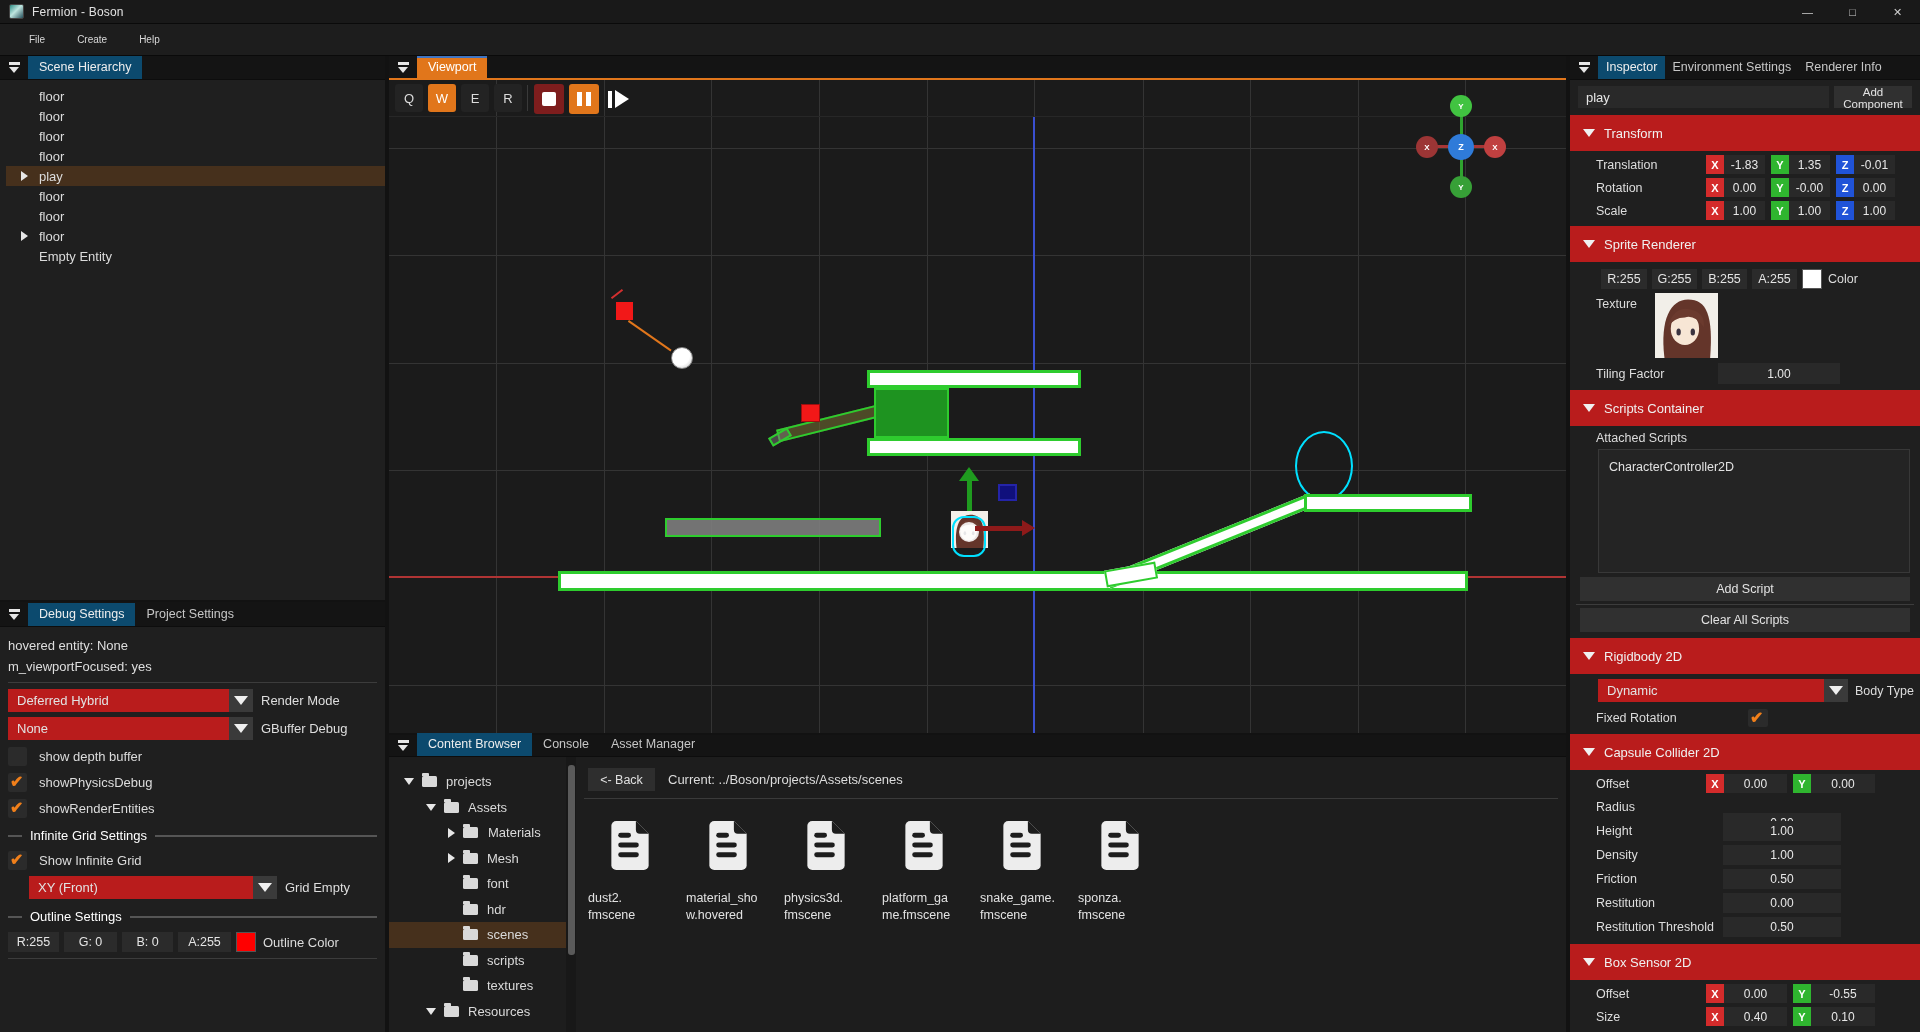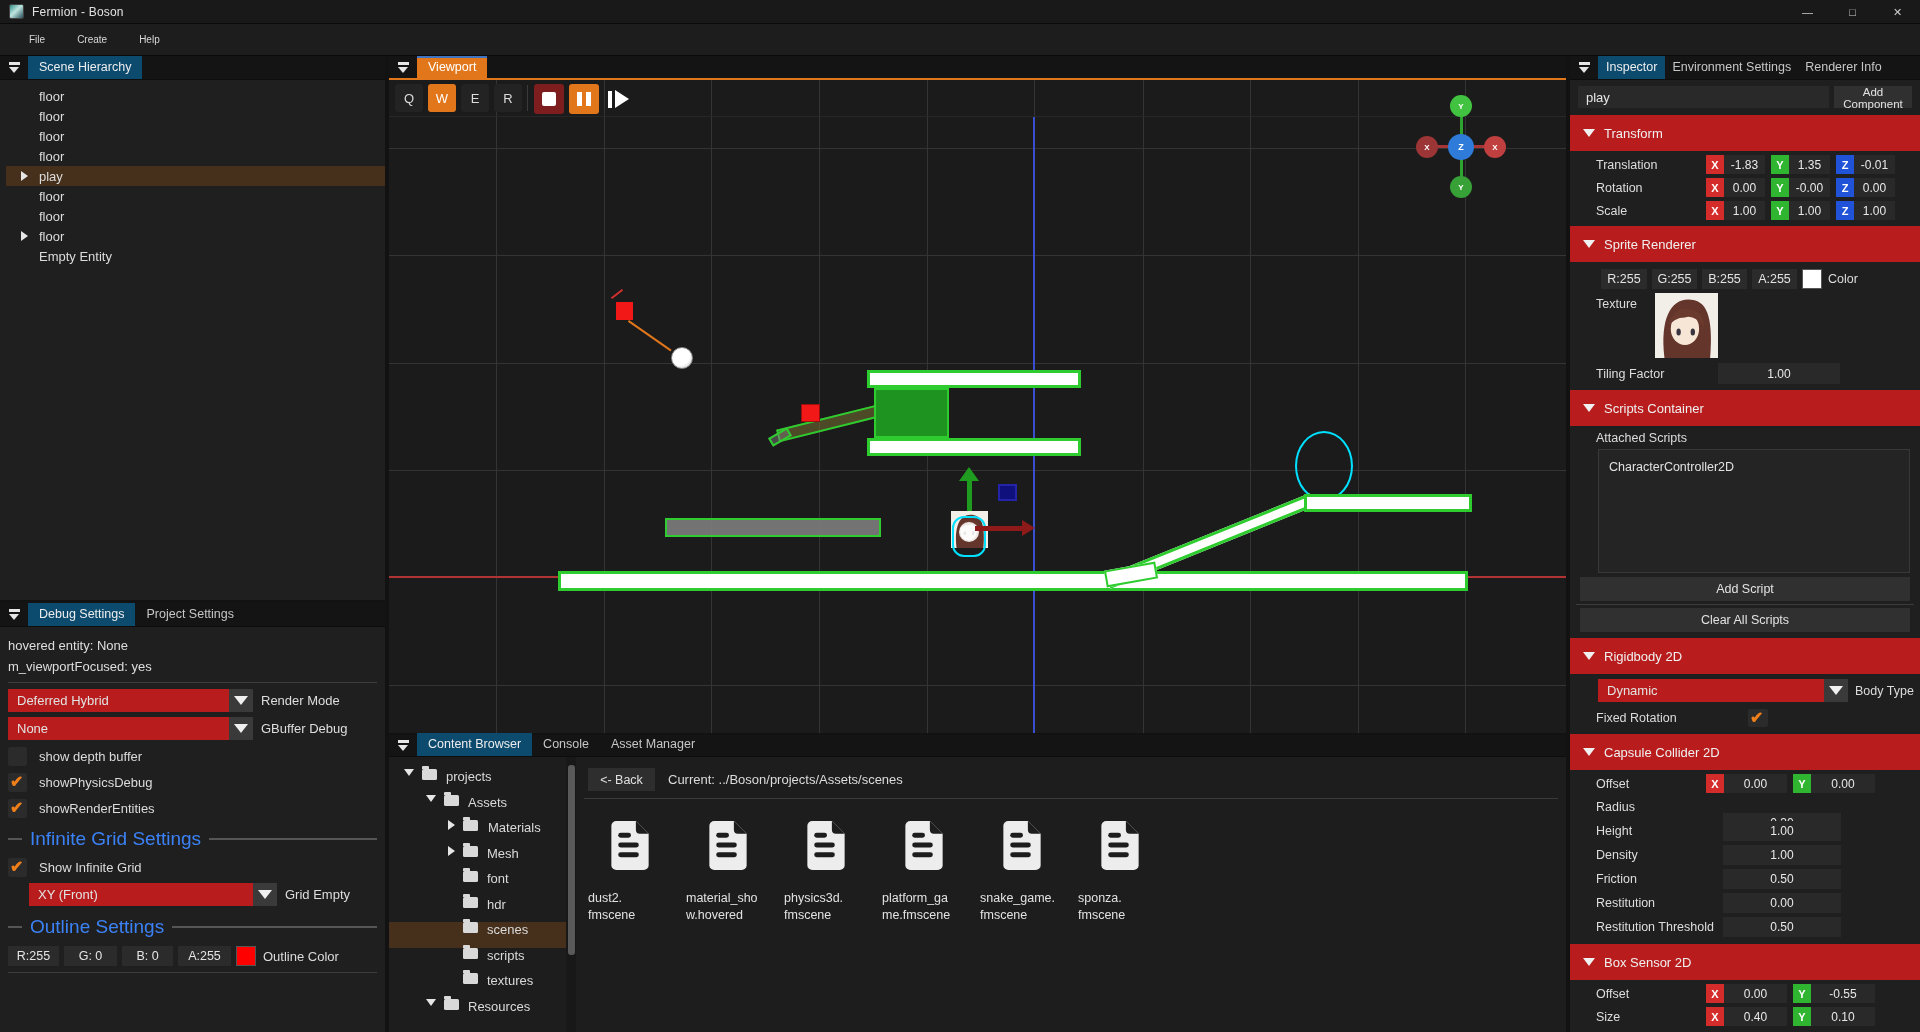--- a/index.html
+++ b/index.html
@@ -38,38 +38,38 @@
   .dbg-sep { height:1px; background:#3c3c3c; margin:5px 0 6px 0; }
   .drop-row { display:flex; align-items:center; margin-bottom:5px; }
   .dropdown { height:23px; background:#b91c1c; display:flex; align-items:center; position:relative; font-size:13px; color:#e2e2e2; padding-left:9px; }
   .dropdown .dd-btn { position:absolute; right:0; top:0; width:24px; height:23px; background:#3a3a3a; display:flex; align-items:center; justify-content:center; }
   .dd-tri { width:0; height:0; border-left:7px solid transparent; border-right:7px solid transparent; border-top:9px solid #f0f0f0; }
   .drop-label { font-size:13px; margin-left:8px; color:#dedede; }
   .chk-row { display:flex; align-items:center; height:19px; margin-bottom:7px; }
   .checkbox { width:19px; height:19px; background:#2b2b2b; border-radius:2px; position:relative; flex:0 0 auto; }
   .checkbox.checked::after { content:'\2714'; position:absolute; left:2px; top:-1px; color:#f07f1a; font-size:16px; font-weight:bold; }
   .chk-label { margin-left:12px; font-size:13px; }
-  .section-sep { display:flex; align-items:center; font-size:19px; color:#3b82f6; margin:10px 0 8px 0; }
+  .section-sep { display:flex; align-items:center; font-size:13px; color:#ffffff; margin:10px 0 8px 0; }
   .section-sep::before { content:''; width:14px; height:2px; background:#555; margin-right:8px; }
   .section-sep::after { content:''; flex:1; height:2px; background:#555; margin-left:8px; }
   .rgba-box { height:20px; background:#2b2b2b; display:flex; align-items:center; justify-content:center; font-size:12.5px; color:#e4e4e4; margin-right:5px; }
   .swatch { width:20px; height:20px; border:1px solid #555; margin-right:7px; }
 
   
   .vp-underline { position:absolute; left:0; top:22px; width:100%; height:2px; background:#e1761b; }
   .vp-scene { position:absolute; left:0; top:24px; width:1177px; height:653px; background:#1b1b1b; overflow:hidden; }
   .gl { position:absolute; background:#343434; }
   .vobj { position:absolute; }
   .platform { background:#ffffff; border:3px solid #2ecc2e; }
   .toolbtn { position:absolute; top:4px; width:28px; height:28px; border-radius:3px; background:#232323; color:#dcdcdc; font-size:13px; display:flex; align-items:center; justify-content:center; }
   .toolbtn.active { background:#e1761b; color:#fff; }
   .gizmo-ball { position:absolute; width:22px; height:22px; border-radius:50%; display:flex; align-items:center; justify-content:center; font-size:8px; font-weight:bold; color:#fff; }
 
   
-  .tree-row { height:25.5px; display:flex; align-items:flex-start; font-size:13px; color:#dadada; position:relative; }
+  .tree-row { height:25.5px; display:flex; align-items:center; font-size:13px; color:#dadada; position:relative; }
   .tree-row.selected { background:#46301c; }
   .tree-arrow-right { width:0; height:0; border-top:5px solid transparent; border-bottom:5px solid transparent; border-left:7px solid #e6e6e6; }
   .tree-arrow-down { width:0; height:0; border-left:5px solid transparent; border-right:5px solid transparent; border-top:7px solid #e6e6e6; }
   .folder { width:15px; height:11px; background:#d9d9d9; border-radius:1.5px; position:relative; flex:0 0 auto; }
   .folder::before { content:''; position:absolute; top:-3px; left:0; width:7px; height:3px; background:#d9d9d9; border-radius:1px 1px 0 0; }
   .file-card { position:absolute; width:94px; }
   .file-label { margin-top:14px; font-size:12.5px; line-height:17px; color:#e2e2e2; }
 
   
   .ip-name-row { display:flex; margin:6px 8px 0 8px; }

